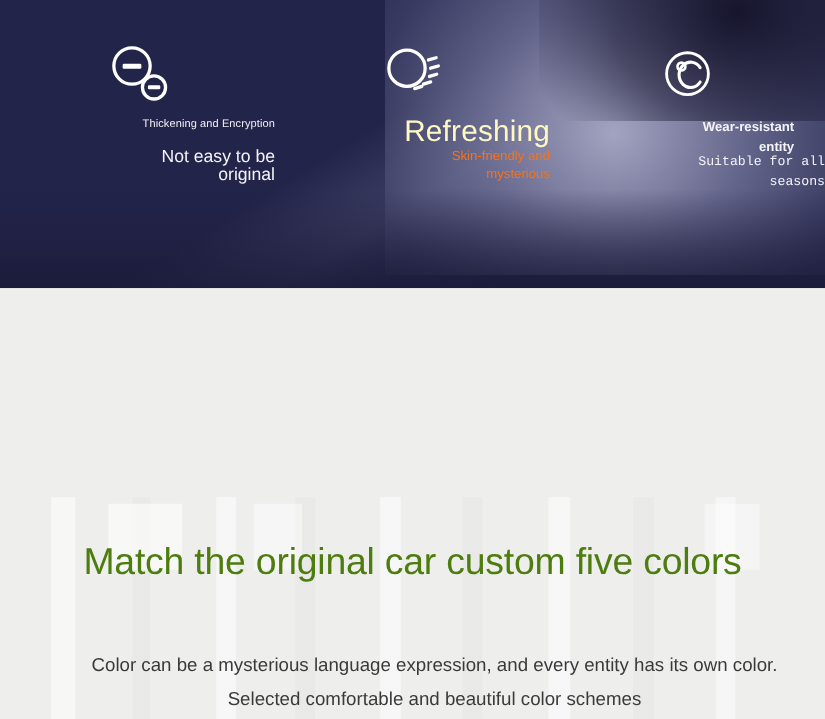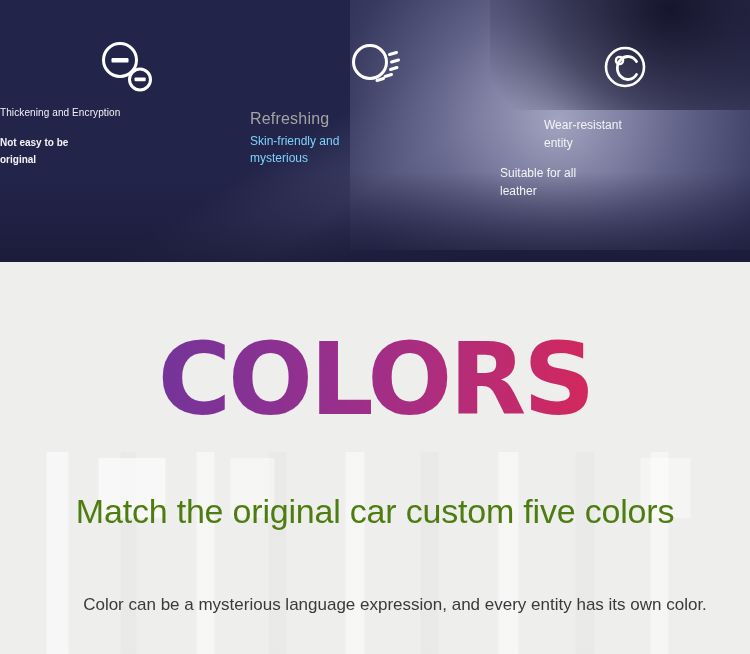--- a/index.html
+++ b/index.html
@@ -86,78 +86,79 @@
   .features {
     position: relative;
     z-index: 3;
     display: flex;
     width: 750px;
     padding-top: 34px;
     box-sizing: border-box;
   }
   .feature {
     flex: 1 1 0;
-    text-align: left;
+    text-align: right;
     color: #ffffff;
   }
   .feature-icon {
     height: 66px;
     display: flex;
     align-items: center;
     justify-content: center;
     margin-bottom: 6px;
   }
   .feature-icon svg { display: block; }
 
   .f-title-sm {
     font-size: 10px;
     font-weight: 400;
     letter-spacing: 0.1px;
     color: #f2f2f6;
     line-height: 14px;
     margin: 0 0 14px 0;
   }
   .f-sub-sm {
-    font-size: 10px;
-    font-weight: 700;
+    font-size: 16px;
+    font-weight: 400;
     color: #f4f4f8;
     line-height: 17px;
     margin: 0;
   }
 
   .f-title-lg {
-    font-size: 16px;
-    font-weight: 400;
-    color: #a3a3a3;
+    font-size: 27px;
+    font-weight: 400;
+    color: #fef9c3;
     line-height: 26px;
     margin: 0 0 1px 0;
     letter-spacing: 0.2px;
   }
   .f-sub-lg {
     font-size: 12px;
     font-weight: 400;
-    color: #7dd3fc;
+    color: #f97316;
     line-height: 17px;
     margin: 0;
   }
 
   .f-title-mid {
     font-size: 12px;
-    font-weight: 400;
+    font-weight: 700;
     color: #f4f4f8;
     line-height: 18px;
-    margin: 16px;
+    margin: 0;
     padding: 0 28px;
   }
   .f-sub-mid {
     font-size: 12px;
     font-weight: 400;
     color: #f4f4f8;
     line-height: 18px;
     margin: -4px 0 0 0;
+    font-family: Liberation Mono, monospace;
   }
 
   .col-1 .feature-icon { margin-left: 2px; }
 
   
   .colors-section {
     position: relative;
     width: 750px;
     height: 392px;
     background: #eeeeed;
@@ -321,33 +322,33 @@
             <circle cx="21.5" cy="20.5" r="3.6" fill="none" stroke="#ffffff" stroke-width="2.4"></circle>
             <path d="M38.5 21.5 A10.5 11.5 0 1 0 38.5 34.5" fill="none" stroke="#ffffff" stroke-width="2.8" stroke-linecap="round"></path>
           </svg>
         </div>
         <p class="f-title-mid">
           <span>Wear-resistant</span><br>
           <span>entity</span>
         </p>
         <p class="f-sub-mid">
           <span>Suitable for all</span><br>
-          <span>leather</span>
+          <span>seasons</span>
         </p>
       </div>
 
     </div>
   </div>
 
   <div class="colors-section">
     <div class="stripes"></div>
     <div class="stripes-top"></div>
 
-    <div class="colors-wordmark">COLORS</div>
 
     <h2 class="headline">Match the original car custom five colors</h2>
 
     <p class="subcopy">
       <span class="line">Color can be a mysterious language expression, and every entity has its own color.</span>
+      <span class="line">Selected comfortable and beautiful color schemes</span>
     </p>
   </div>
 
 </div>
 
 </body></html>

